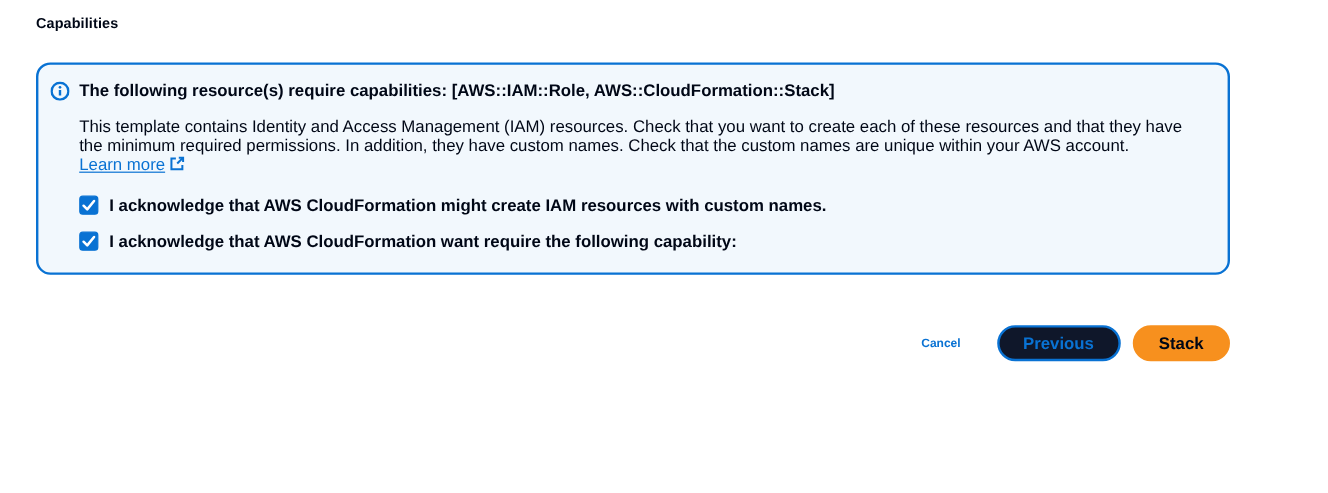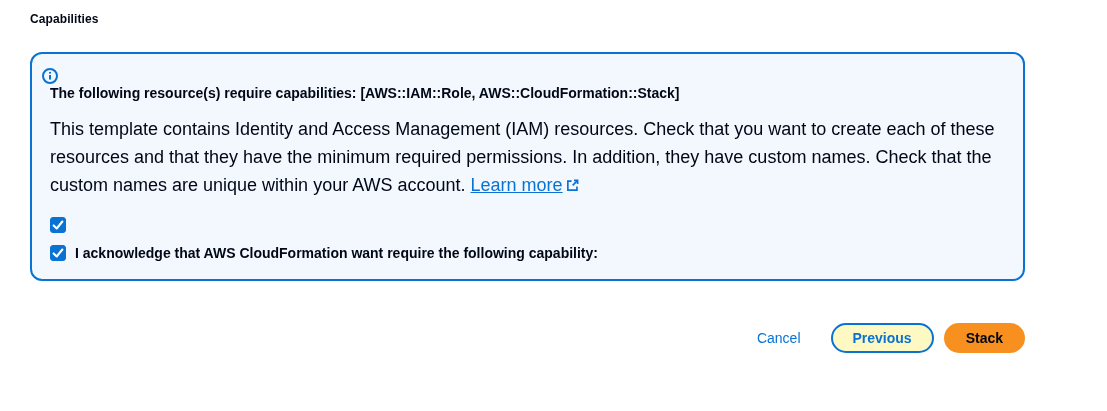--- a/index.html
+++ b/index.html
@@ -24,37 +24,36 @@
     letter-spacing:.1px;
     margin-bottom:26px;
   }
   .alert{
     background:var(--alert-bg);
     border:2px solid var(--alert-border);
     border-radius:12px;
     padding:12px 18px 16px 10px;
     display:flex;
     align-items:flex-start;
-    flex-direction:column;
   }
   .alert-icon{
     flex:0 0 16px;
     height:16px;
     margin-top:2px;
   }
   .alert-body{margin-left:8px;flex:1;}
   .alert-title{
     font-size:14px;
     font-weight:700;
     line-height:19px;
     margin-bottom:12px;
   }
   .alert p{
-    font-size:18px;
-    line-height:28px;
+    font-size:14px;
+    line-height:16px;
     margin-bottom:12px;
   }
   .alert p:last-of-type{margin-bottom:16px;}
   a.learn-link{
     color:var(--accent-blue);
     font-weight:400;
     text-decoration:none;
     white-space:nowrap;
   }
   a.learn-link .link-text{text-decoration:underline;}
@@ -87,34 +86,34 @@
   .footer{
     display:flex;
     justify-content:flex-end;
     align-items:center;
     margin-top:42px;
   }
   .btn-link{
     background:none;border:none;
     color:var(--accent-blue);
     font-family:"Liberation Sans", sans-serif;
-    font-size:14px;font-weight:400;
+    font-size:10px;font-weight:700;
     padding:5px 8px;cursor:pointer;
   }
   .btn{
     font-family:"Liberation Sans", sans-serif;
     font-size:14px;font-weight:700;
     height:30px;
     border-radius:16px;
     padding:0 20px;
     cursor:pointer;
   }
   .btn-normal{
     margin-left:22px;
-    background:#fef9c3;
+    background:#0f172a;
     border:2px solid var(--accent-blue);
     color:var(--accent-blue);
   }
   .btn-primary{
     margin-left:10px;
     background:var(--next-bg);
     border:2px solid var(--next-bg);
     color:var(--text-dark);
   }
 </style>
@@ -143,20 +142,21 @@
             </svg></a>
       </p>
 
 
       <div class="checkbox-row">
         <span class="checkbox checked">
           <svg viewBox="0 0 16 16" width="14" height="14" fill="none" stroke="#ffffff" stroke-width="2.4" stroke-linecap="round" stroke-linejoin="round">
               <polyline points="3,8.5 6.5,12 13,4"></polyline>
             </svg>
         </span>
+        <span class="checkbox-label">I acknowledge that AWS CloudFormation might create IAM resources with custom names.</span>
       </div>
 
       <div class="checkbox-row">
         <span class="checkbox checked">
           <svg viewBox="0 0 16 16" width="14" height="14" fill="none" stroke="#ffffff" stroke-width="2.4" stroke-linecap="round" stroke-linejoin="round">
               <polyline points="3,8.5 6.5,12 13,4"></polyline>
             </svg>
         </span>
         <span class="checkbox-label"><span>I acknowledge that AWS CloudFormation want require the following capability:</span><br></span>
       </div>

